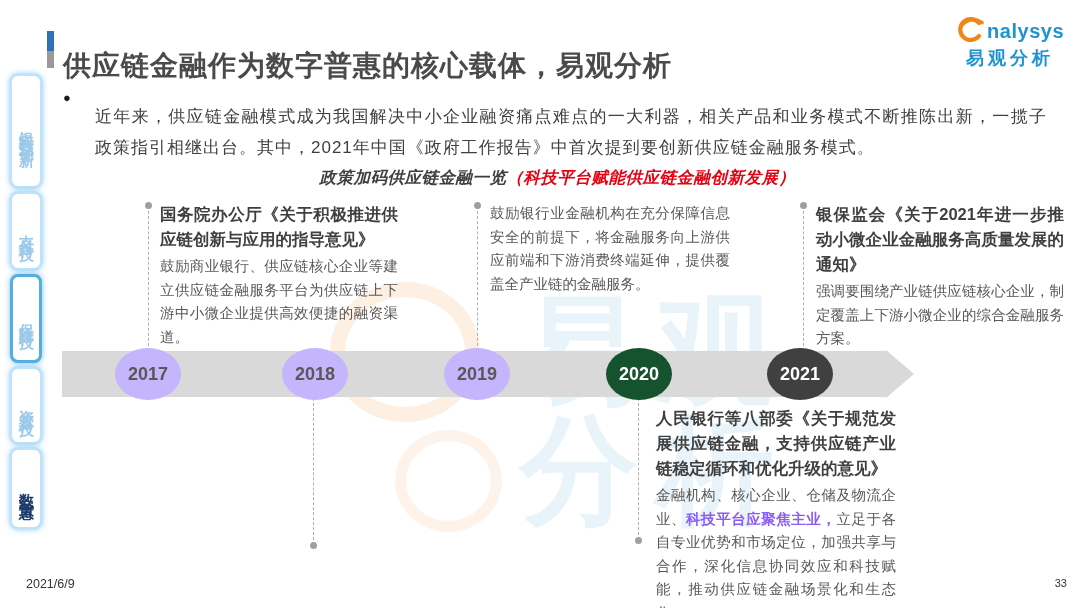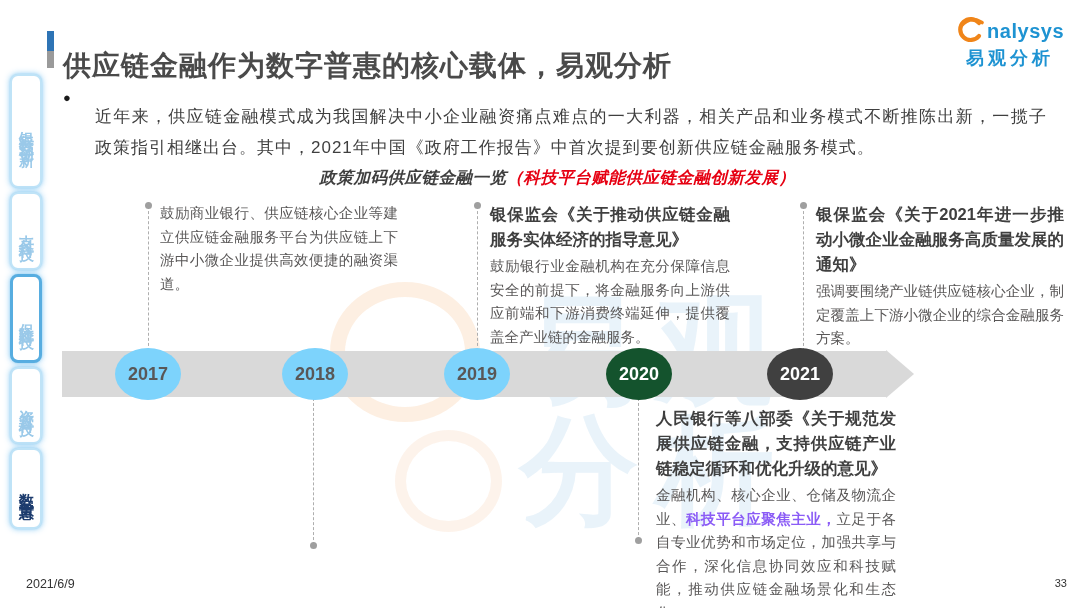--- a/index.html
+++ b/index.html
@@ -43,21 +43,21 @@
   .wm-text{left:520px;top:290px;width:310px;font-size:118px;font-weight:bold;
            color:rgba(70,160,215,.12);line-height:120px;letter-spacing:18px;}
 
   
   .tl-band{position:absolute;left:62px;top:351px;width:824px;height:46px;background:#d9d9d9;}
   .tl-arrow{position:absolute;left:886px;top:350px;width:0;height:0;
             border-top:24px solid transparent;border-bottom:24px solid transparent;
             border-left:28px solid #d9d9d9;}
   .year{position:absolute;top:348px;width:66px;height:52px;border-radius:50%;
         display:flex;align-items:center;justify-content:center;
-        font-size:18px;font-weight:bold;background:#7dd3fc;color:#595757;}
+        font-size:18px;font-weight:bold;background:#c4b5fd;color:#595757;}
   .year.blue{background:#14532d;color:#fff;}
   .year.red{background:#404040;color:#fff;}
 
   
   .conn{position:absolute;width:0;border-left:1px dashed #aeaeae;}
   .conn .dot{position:absolute;left:-4px;width:7px;height:7px;border-radius:50%;background:#9f9f9f;}
   .conn.top .dot{top:-4px;}
   .conn.bottom .dot{bottom:-4px;}
 
   
@@ -131,24 +131,24 @@
       <span class="dot"></span>
     </div>
   <div class="conn bottom" style="left:313px;top:398px;height:147px;">
       <span class="dot"></span>
     </div>
   <div class="conn bottom" style="left:638px;top:398px;height:142px;">
       <span class="dot"></span>
     </div>
 
   <div class="card" style="left:160px;top:202px;width:238px;">
+    <h3>国务院办公厅《关于积极推进供应链创新与应用的指导意见》</h3>
     <p>鼓励商业银行、供应链核心企业等建立供应链金融服务平台为供应链上下游中小微企业提供高效便捷的融资渠道。</p>
   </div>
   <div class="card" style="left:490px;top:202px;width:240px;">
-    <h3>银保监会《关于推动供应链金融服务实体经济的指导意见》</h3>
     <p>鼓励银行业金融机构在充分保障信息安全的前提下，将金融服务向上游供应前端和下游消费终端延伸，提供覆盖全产业链的金融服务。</p>
   </div>
   <div class="card" style="left:816px;top:202px;width:248px;">
     <h3>银保监会《关于2021年进一步推动小微企业金融服务高质量发展的通知》</h3>
     <p>强调要围绕产业链供应链核心企业，制定覆盖上下游小微企业的综合金融服务方案。</p>
   </div>
 
   <div class="tl-band"></div>
   <div class="tl-arrow"></div>
   <div class="year" style="left:115px;">2017</div>

